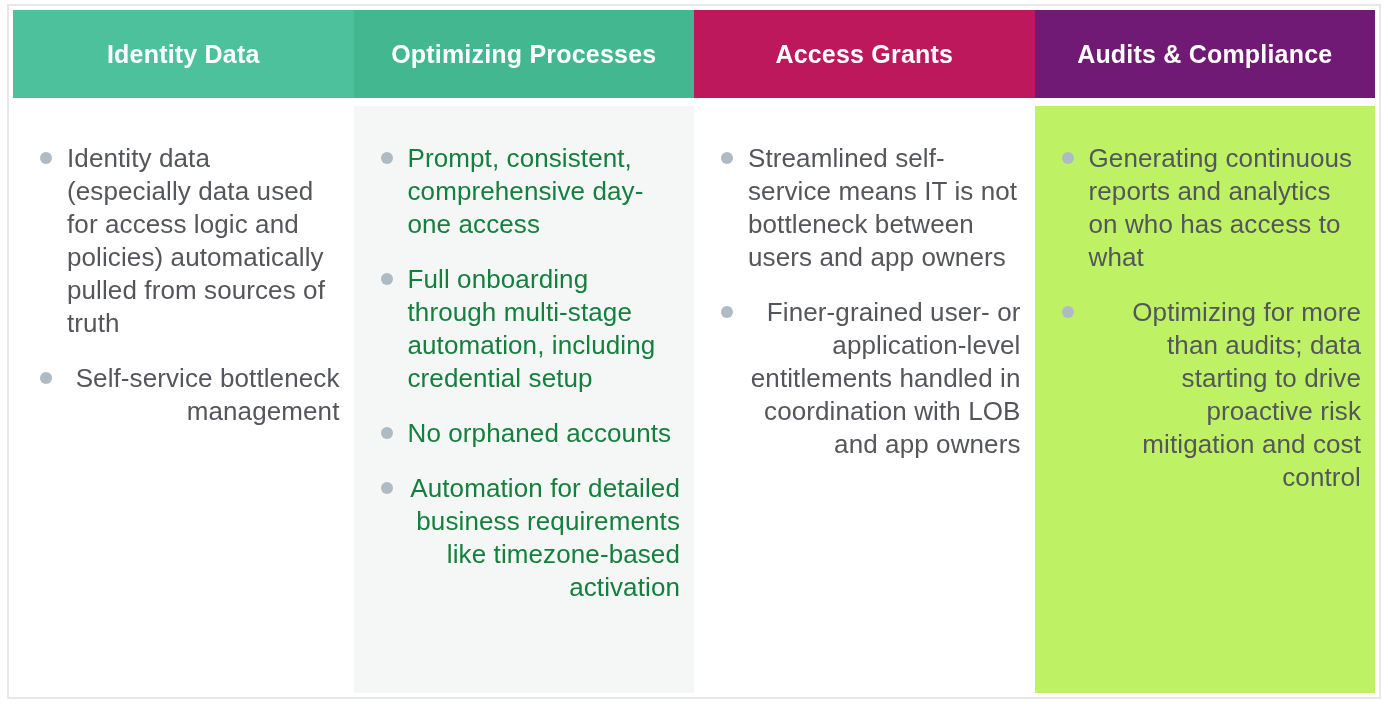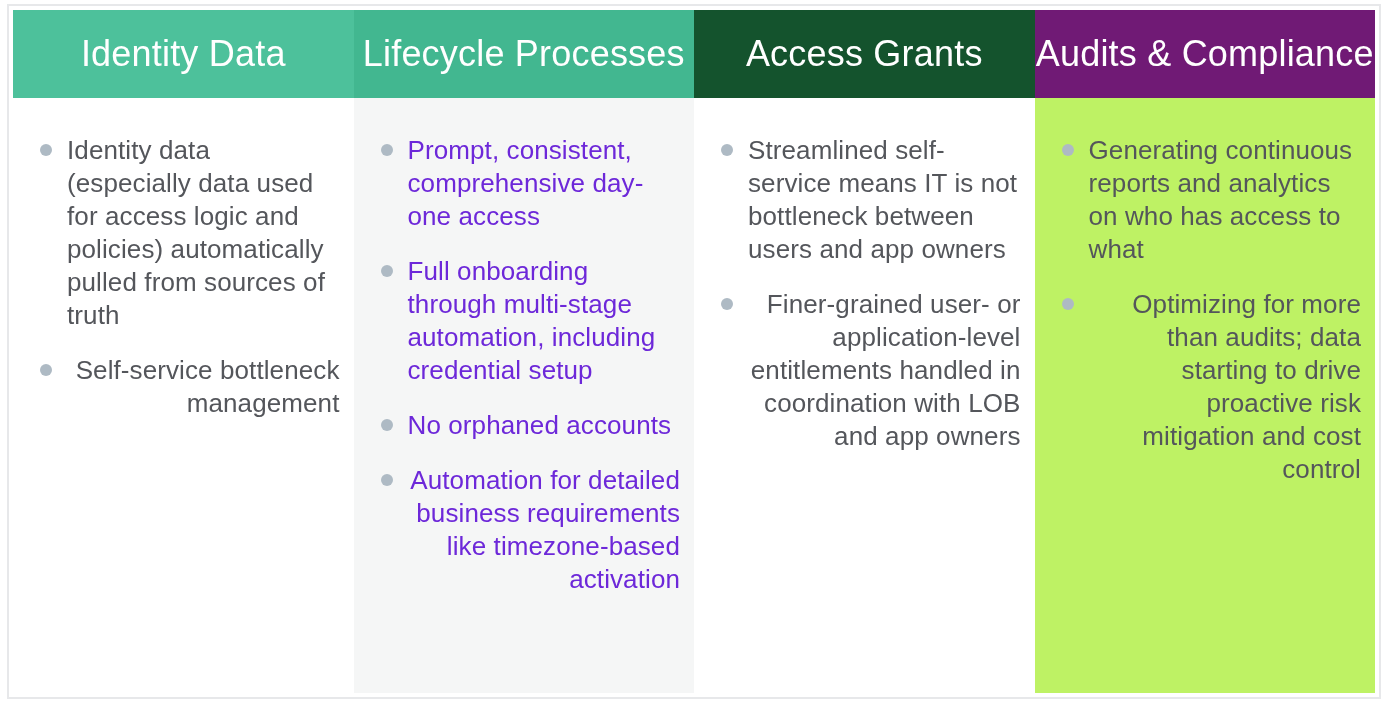--- a/index.html
+++ b/index.html
@@ -34,29 +34,30 @@
     flex-direction: column;
     min-width: 0;
   }
   .col-header {
     height: 88px;
     flex: 0 0 88px;
     display: flex;
     align-items: center;
     justify-content: center;
     color: #ffffff;
-    font-size: 36px;
-    font-weight: normal;
+    font-size: 25px;
+    font-weight: bold;
     letter-spacing: 0.2px;
     white-space: nowrap;
   }
   .col-body {
     flex: 1 1 auto;
     padding: 36px 14px 20px 0;
     box-sizing: border-box;
+    margin-top: 8px;
   }
   ul.bullet-list {
     list-style: none;
     margin: 0;
     padding: 0;
   }
   li.bullet-item {
     position: relative;
     padding-left: 54px;
     font-size: 26px;
@@ -93,23 +94,23 @@
           <li class="bullet-item">
             <span class="bullet-dot" style="background-color: rgb(174, 186, 196);"></span>
             <span>Self-service bottleneck management</span>
           </li>
         </ul>
       </div>
     </div>
 
     <div class="col">
       <div class="col-header" style="background-color: rgb(66, 183, 144); color: rgb(255, 255, 255);">
-        <span>Lifecycle Processes</span>
+        <span>Optimizing Processes</span>
       </div>
-      <div class="col-body" style="background-color: rgb(245, 246, 246); color: #6d28d9;">
+      <div class="col-body" style="background-color: rgb(245, 246, 246); color: #15803d;">
         <ul class="bullet-list">
           <li class="bullet-item">
             <span class="bullet-dot" style="background-color: rgb(174, 186, 196);"></span>
             <span>Prompt, consistent, comprehensive day-one access</span>
           </li>
           <li class="bullet-item">
             <span class="bullet-dot" style="background-color: rgb(174, 186, 196);"></span>
             <span>Full onboarding through multi-stage automation, including credential setup</span>
           </li>
           <li class="bullet-item">
@@ -118,21 +119,21 @@
           </li>
           <li class="bullet-item">
             <span class="bullet-dot" style="background-color: rgb(174, 186, 196);"></span>
             <span>Automation for detailed business requirements like timezone-based activation</span>
           </li>
         </ul>
       </div>
     </div>
 
     <div class="col">
-      <div class="col-header" style="background-color: #14532d; color: rgb(255, 255, 255); text-align: right;">
+      <div class="col-header" style="background-color: #be185d; color: rgb(255, 255, 255); text-align: right;">
         <span>Access Grants</span>
       </div>
       <div class="col-body" style="background-color: rgb(255, 255, 255); color: rgb(84, 86, 91);">
         <ul class="bullet-list">
           <li class="bullet-item">
             <span class="bullet-dot" style="background-color: rgb(174, 186, 196);"></span>
             <span>Streamlined self-service means IT is not bottleneck between users and app owners</span>
           </li>
           <li class="bullet-item">
             <span class="bullet-dot" style="background-color: rgb(174, 186, 196);"></span>

